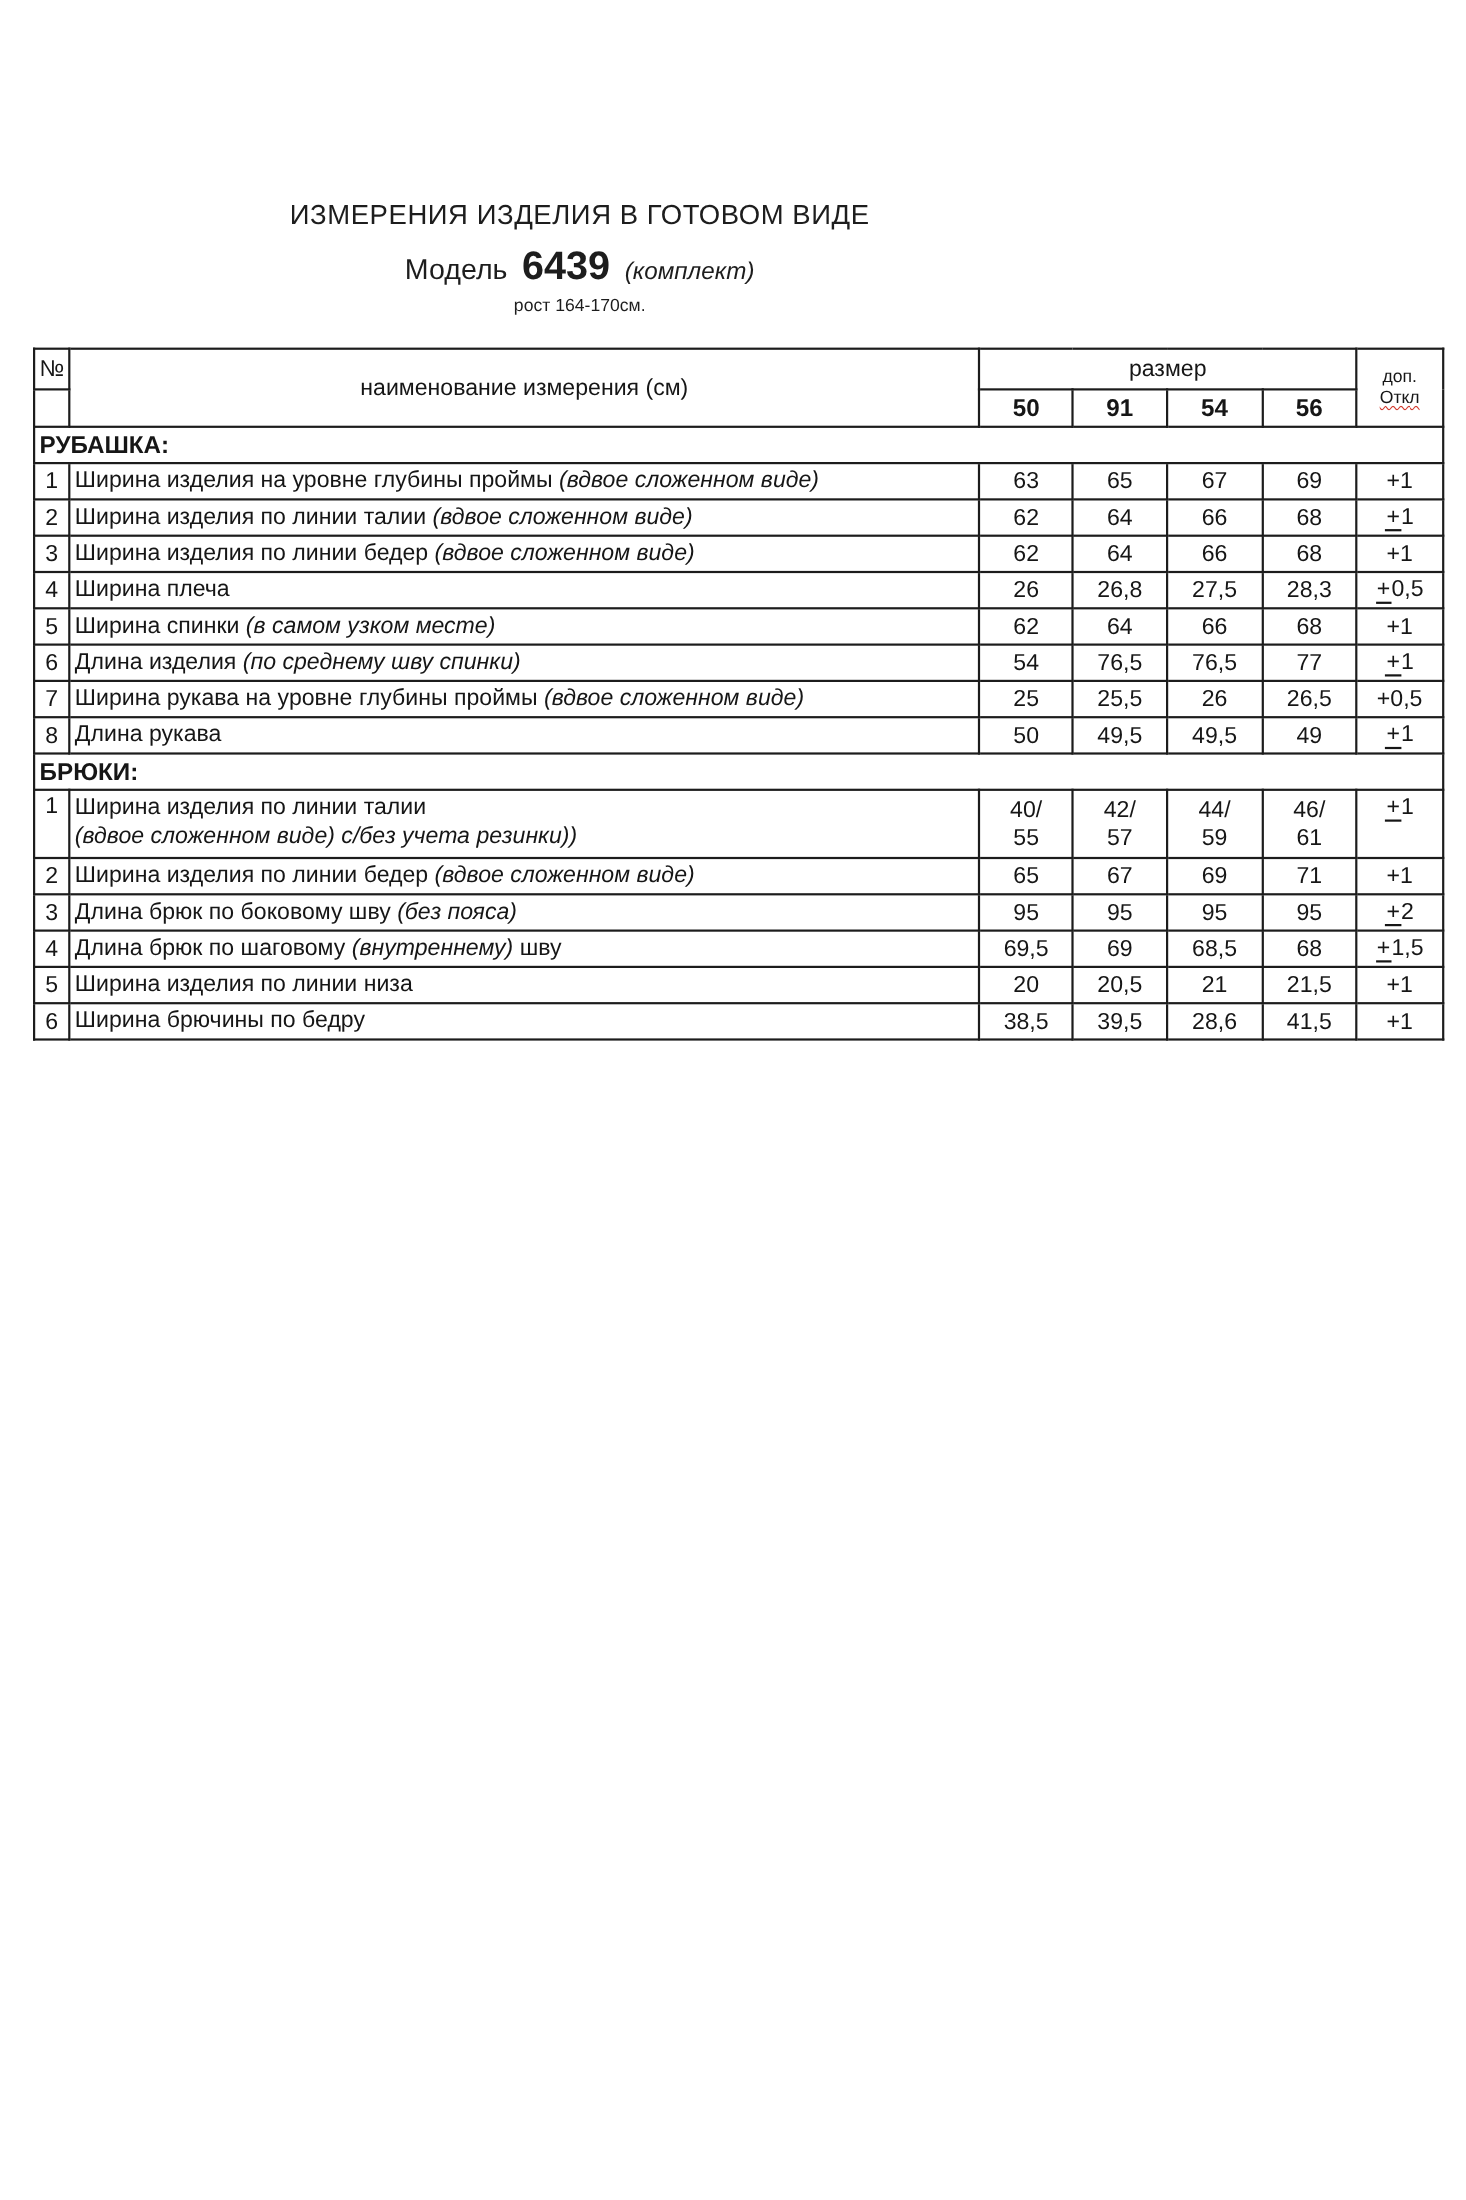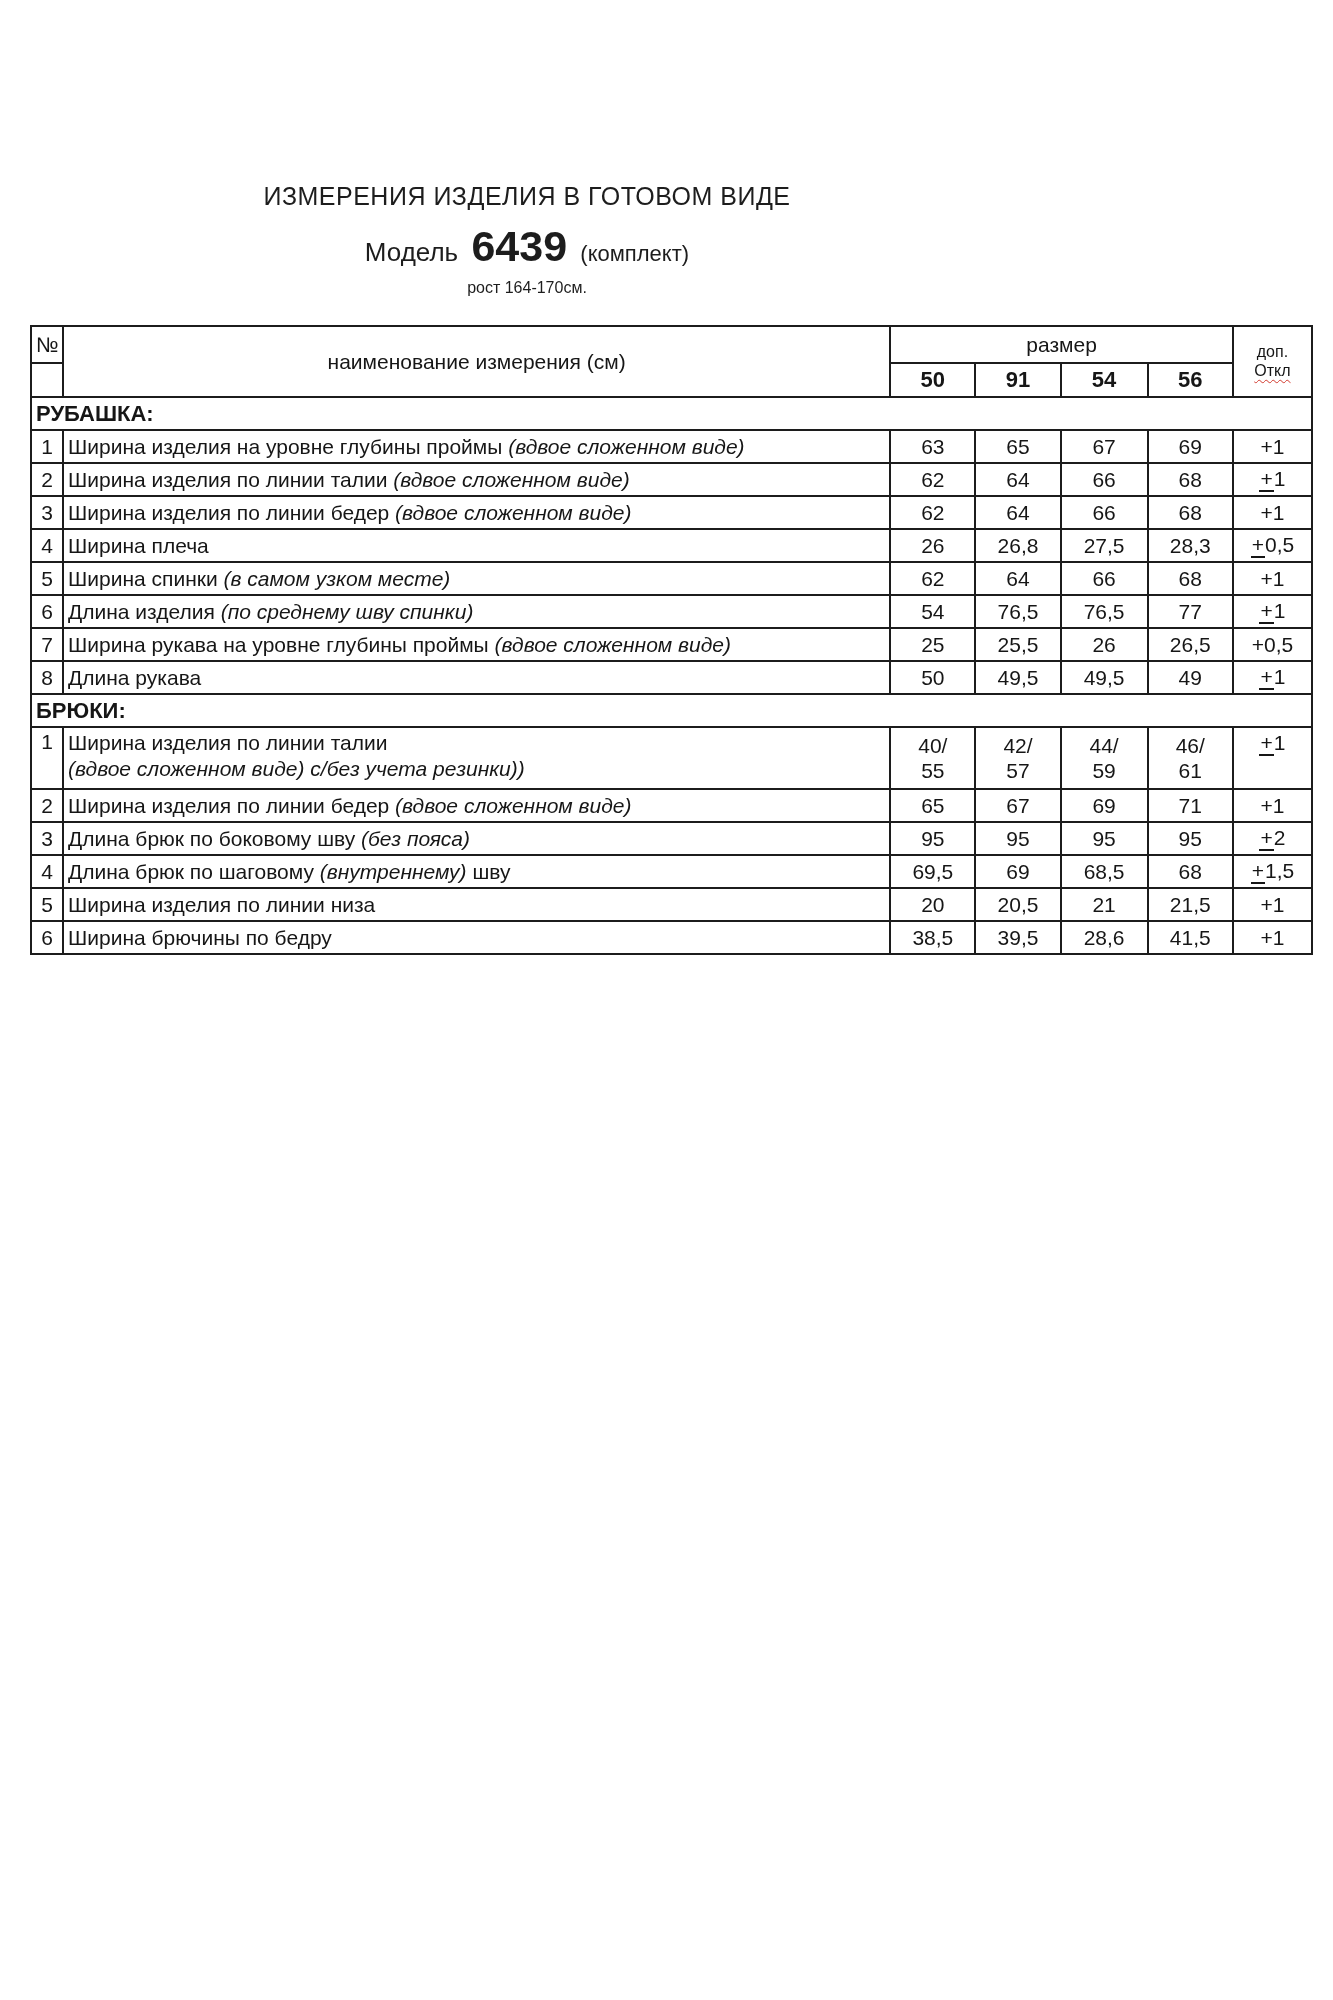--- a/index.html
+++ b/index.html
@@ -12,22 +12,22 @@
     overflow:hidden;
   }
   .doc-header{
     width:1054px;
     padding-top:180px;
     text-align:center;
     line-height:1.3;
   }
   .title{font-size:25px;letter-spacing:.5px;}
   .model-line{font-size:26px;margin-top:6px;}
-  .model-num{font-weight:bold;font-size:43px;margin:0 6px;}
-  .model-note{font-size:22px;}
+  .model-num{font-weight:bold;font-size:36px;margin:0 6px;}
+  .model-note{font-style:italic;font-size:22px;}
   .height-line{font-size:16px;margin-top:4px;}
   .it{font-style:italic;}
 
   table.meas{
     border-collapse:collapse;
     margin:26px 0 0 30px;
     table-layout:fixed;
     width:1283px;
     font-size:21px;
     color:#161616;

